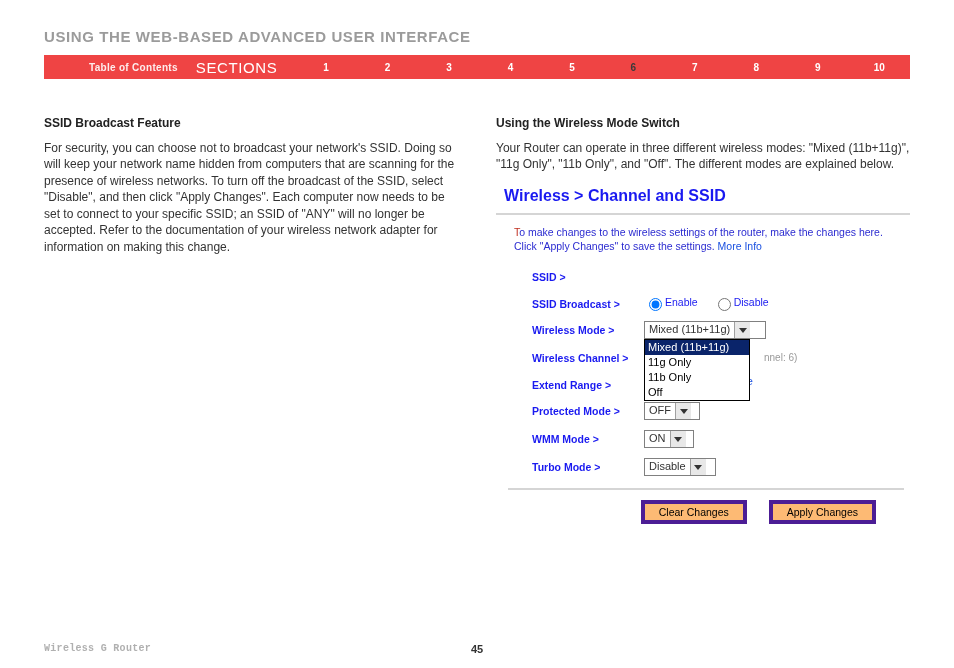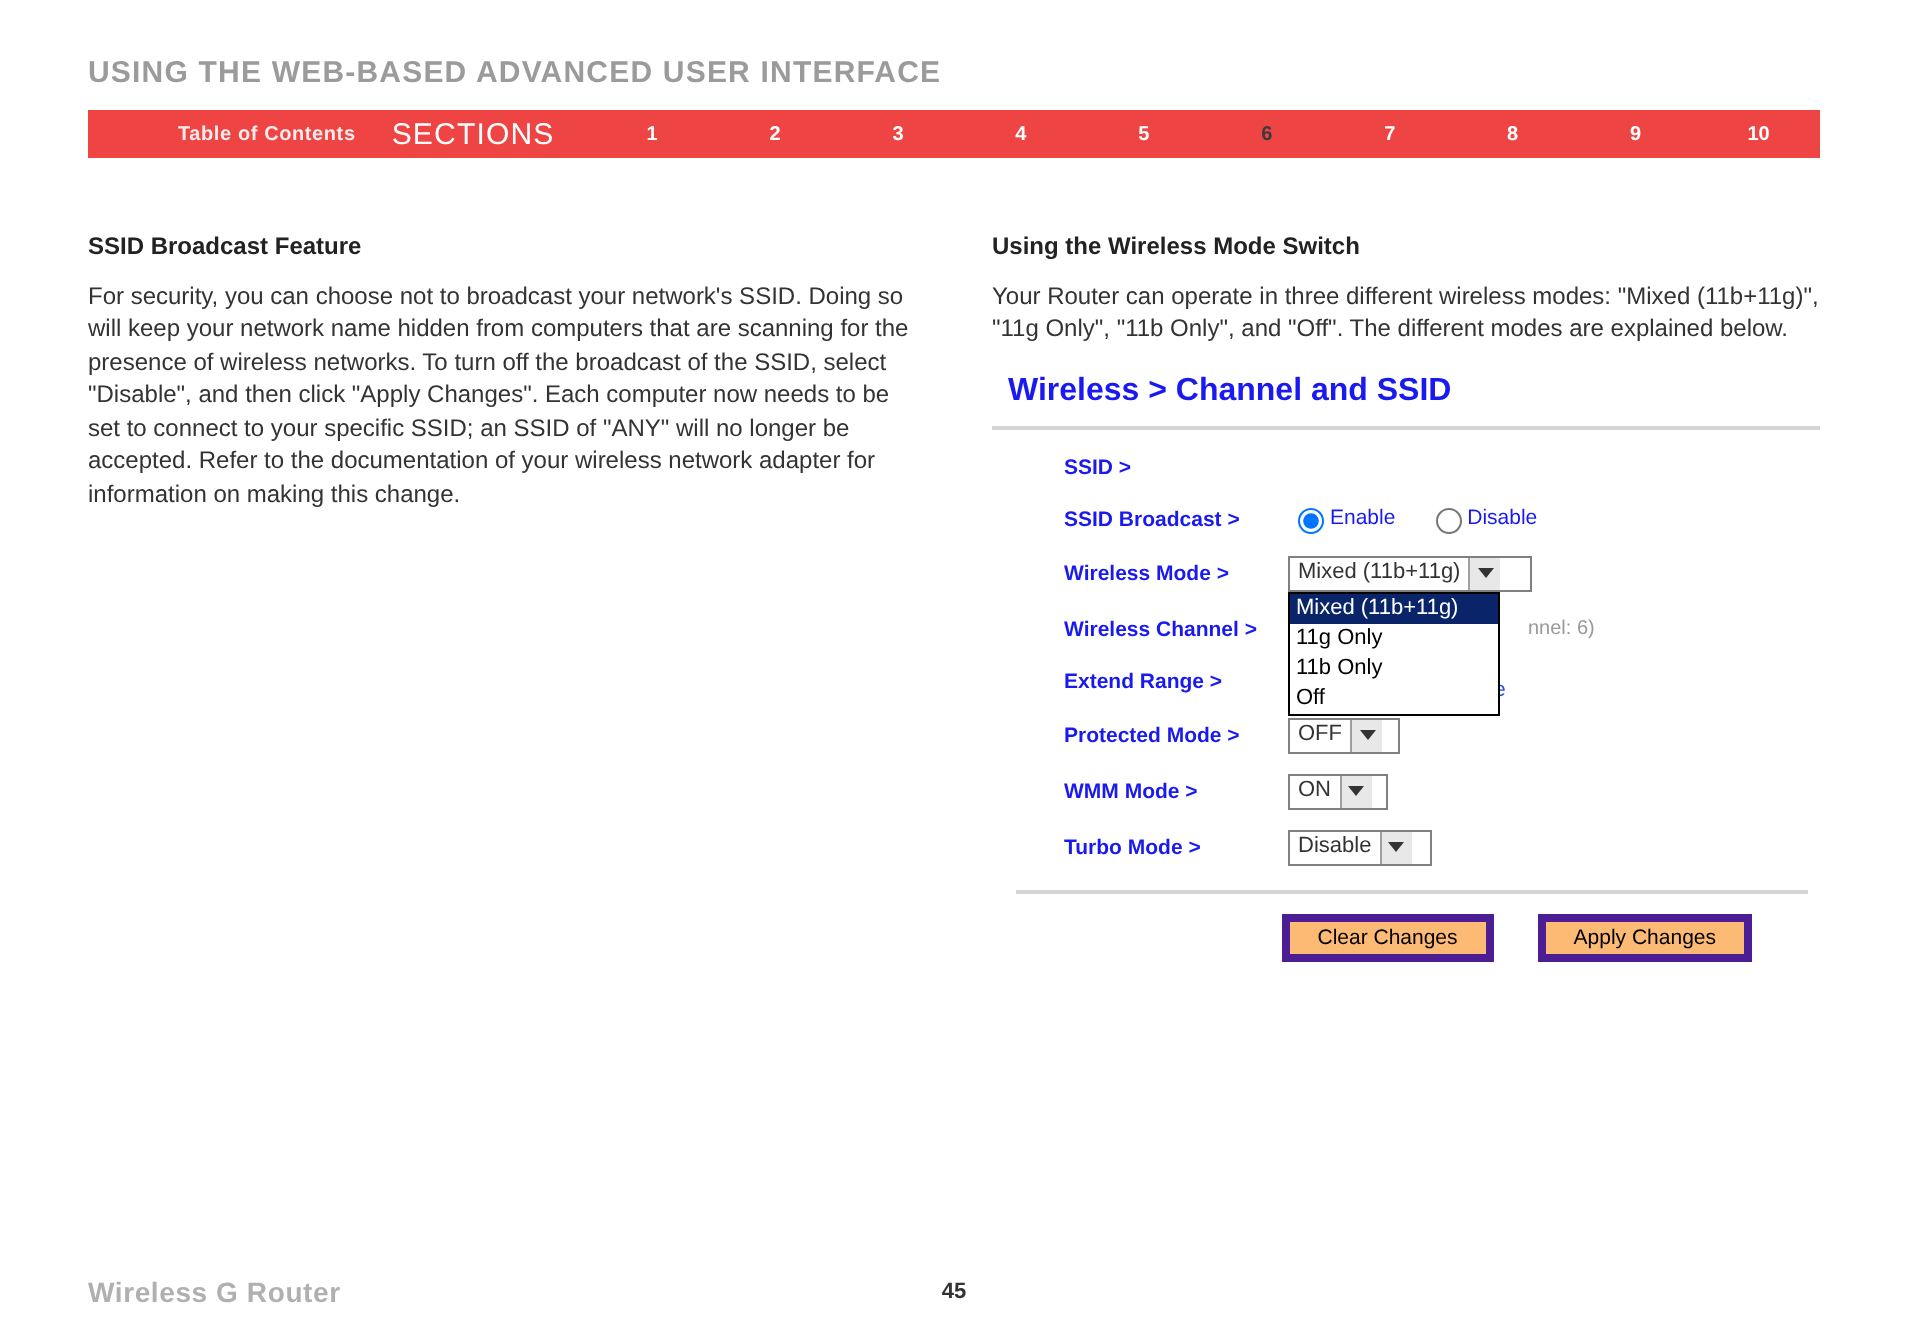--- a/index.html
+++ b/index.html
@@ -108,21 +108,21 @@
     color: #2b2bd0;
     font-size: 10.5px;
     margin: 0 0 14px 6px;
     line-height: 1.4;
   }
   .panel-top .tcap { color: #c03020; }
   .panel-top .more { color: #1a50e0; }
 
   .formrow {
     display: flex;
-    align-items: center;
+    align-items: flex-start;
     margin-bottom: 10px;
     padding-left: 24px;
   }
   .formrow .lbl {
     width: 112px;
     color: #1a1af0;
     font-weight: bold;
     font-size: 10.5px;
     padding-top: 2px;
   }
@@ -194,21 +194,21 @@
     font-family: Tahoma, Arial, sans-serif;
   }
   .footer {
     position: absolute;
     bottom: 14px;
     left: 44px;
     right: 44px;
     display: flex;
     align-items: center;
   }
-  .footer .fname { font-size: 14px; color: #b0b0b0; font-weight: bold; letter-spacing: 0.3px; }
+  .footer .fname { font-size: 10px; color: #b0b0b0; font-weight: bold; letter-spacing: 0.3px; font-family: Liberation Mono, monospace; }
   .footer .fpage { position: absolute; left: 50%; transform: translateX(-50%); font-size: 11px; font-weight: bold; color: #333; }
 </style>
 </head>
 <body>
 
 <div class="page">
   <div class="title">USING THE WEB-BASED ADVANCED USER INTERFACE</div>
 
   <div class="navbar">
     <span class="toc">Table of Contents</span>
@@ -233,20 +233,23 @@
       <p>For security, you can choose not to broadcast your network's SSID. Doing so will keep your network name hidden from computers that are scanning for the presence of wireless networks. To turn off the broadcast of the SSID, select "Disable", and then click "Apply Changes". Each computer now needs to be set to connect to your specific SSID; an SSID of "ANY" will no longer be accepted. Refer to the documentation of your wireless network adapter for information on making this change.</p>
     </div>
 
     <div class="col">
       <h3>Using the Wireless Mode Switch</h3>
       <p>Your Router can operate in three different wireless modes: "Mixed (11b+11g)", "11g Only", "11b Only", and "Off". The different modes are explained below.</p>
 
       <div class="router-panel">
         <div class="bc">Wireless &gt; Channel and SSID</div>
         <div class="panel-inner">
+          <div class="panel-top">
+            <span class="tcap">T</span><span>o make changes to the wireless settings of the router, make the changes here. Click "Apply Changes" to save the settings. </span><span class="more">More Info</span>
+          </div>
 
           <div class="formrow">
             <div class="lbl">SSID &gt;</div>
           </div>
 
           <div class="formrow">
             <div class="lbl">SSID Broadcast &gt;</div>
             <div class="ctl radiogrp">
               <label><input type="radio" checked="" style=""><span>Enable</span></label>
               <label><input type="radio" style=""><span>Disable</span></label>

